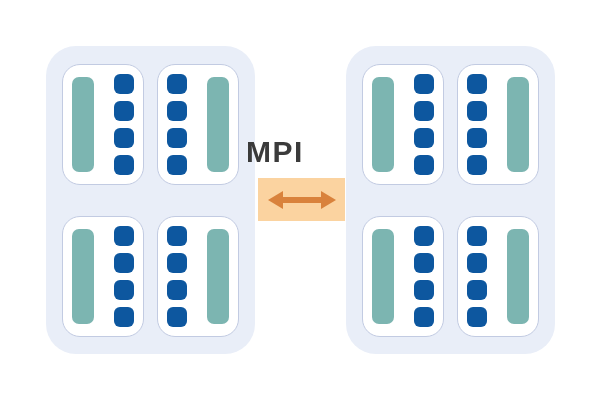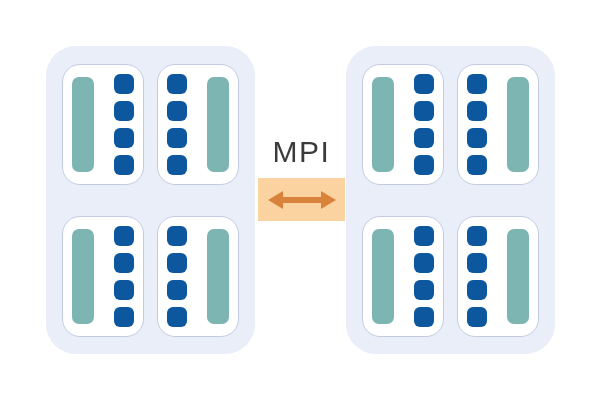--- a/index.html
+++ b/index.html
@@ -51,25 +51,25 @@
   }
   .core {
     width: 20px; height: 20px;
     border-radius: 6px;
     background: var(--core-square, #0d579f);
   }
   .mpi-label {
     position: absolute;
     left: 246px; top: 137px;
     width: 111px;
-    text-align: center;
+    text-align: left;
     font-size: 30px;
     line-height: 1;
     letter-spacing: 1.5px;
-    font-weight: 400;
+    font-weight: 700;
     color: var(--label-text, #3b3b3b);
   }
   .mpi-box {
     position: absolute;
     left: 258px; top: 178px;
     width: 87px; height: 43px;
     background: var(--mpi-box-bg, #fbd3a0);
     display: flex;
     align-items: center;
     justify-content: center;

